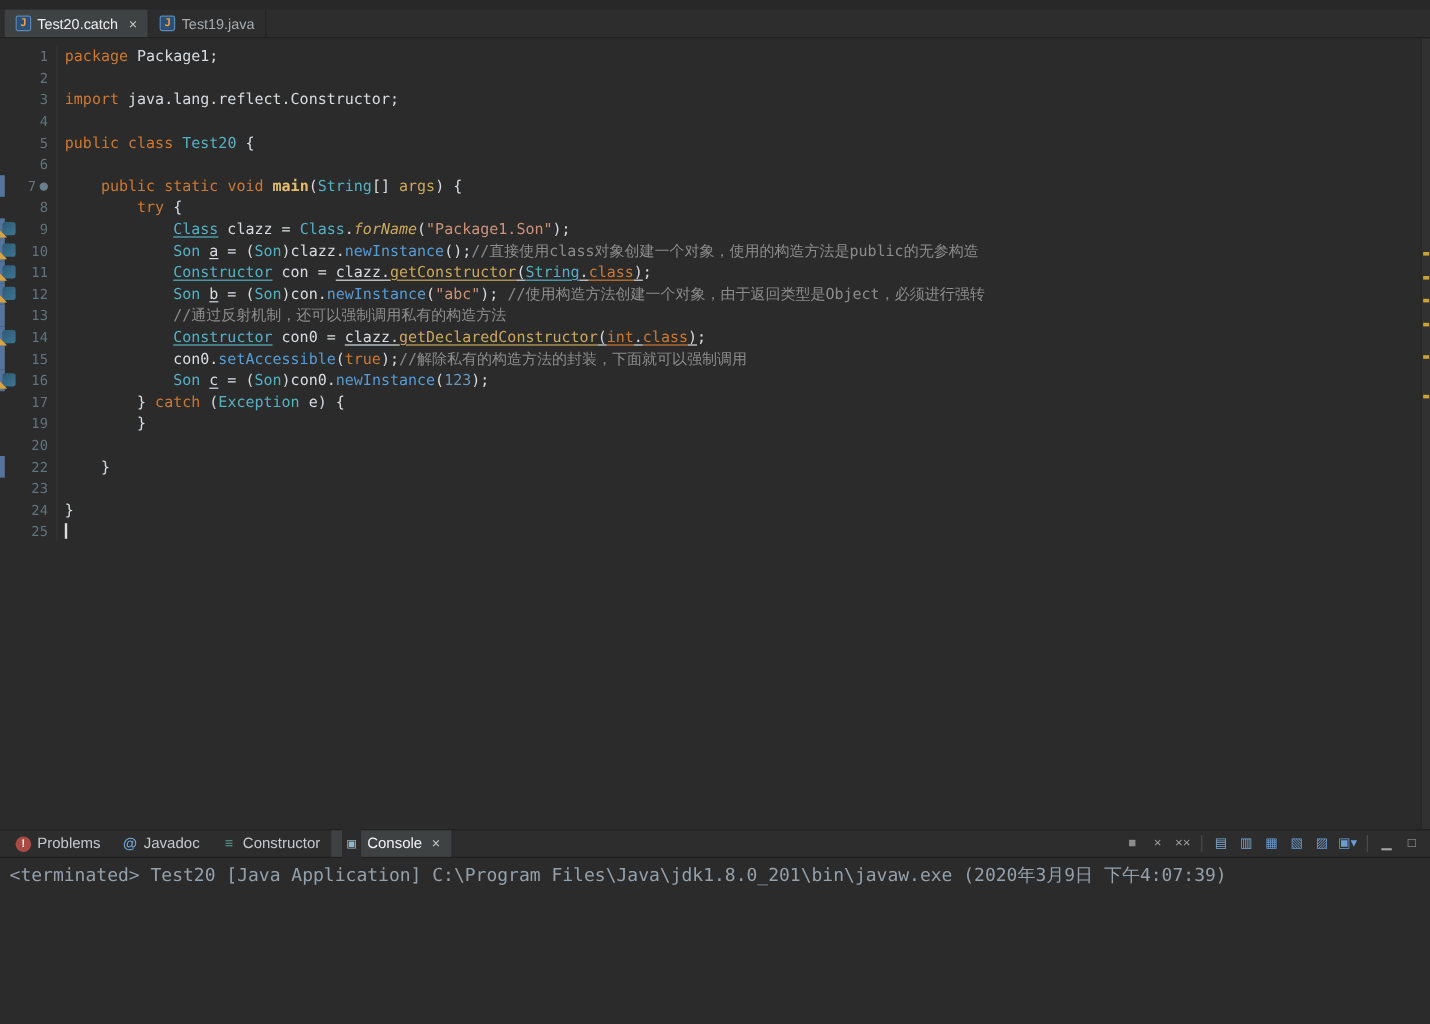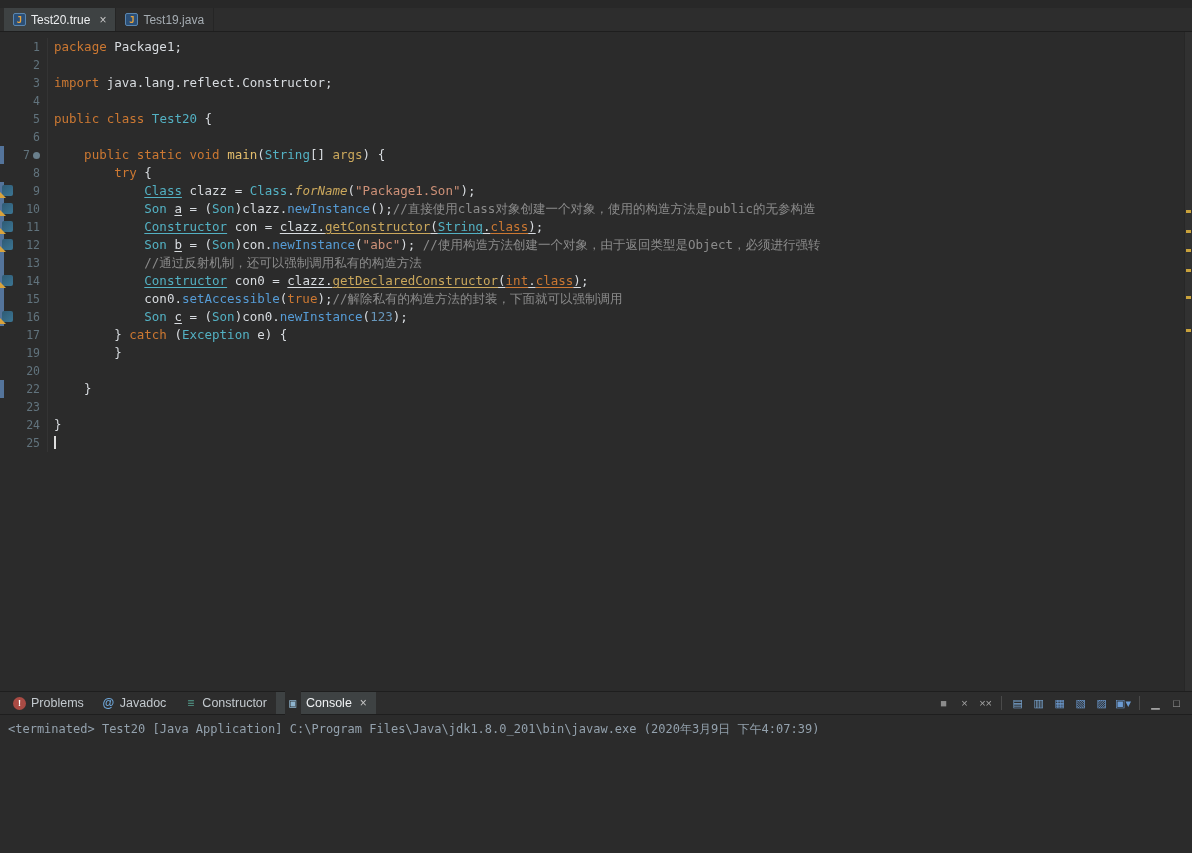--- a/index.html
+++ b/index.html
@@ -38,21 +38,21 @@
   .bdot { display:inline-block; width:7px; height:7px; border-radius:50%; background:#6A7F8C;
           margin-left:3px; }
   .line .code { flex:1; padding-left:6px; color:#D8DCE0; }
 
   .tk.k { color:#CC7832; }
   .tk.t { color:#53B1C3; }
   .tk.s { color:#CE9178; }
   .tk.c { color:#8C8C8C; }
   .tk.m { color:#569CD6; }
   .tk.g { color:#CBA85C; }
-  .tk.y { color:#E4BE6C; }
+  .tk.y { color:#E4BE6C;font-weight:bold; }
   .tk.n { color:#6897BB; }
   .tk.p { color:#D8DCE0; }
   .tk.i { font-style:italic; }
   .tk.b { font-weight:bold; }
   .tk.u { text-decoration:underline; text-decoration-thickness:1px; text-underline-offset:2px; }
 
   .caret { display:inline-block; width:2px; height:13px; background:#DDDDDD; transform:translateY(2px); }
 
   .overview { position:absolute; right:0; top:0; bottom:0; width:8px; background:#313131;
           border-left:1px solid #272727; }
@@ -73,34 +73,34 @@
   .bicon.declaration { color:#55A08F; font-size:12px; }
   .bicon.console  { color:#8FB4CE; font-size:12px; }
 
   .btools { display:flex; align-items:center; gap:6px; padding-right:8px; }
   .ticon { min-width:15px; height:16px; display:flex; align-items:center; justify-content:center;
           font-size:11px; line-height:1; cursor:default; }
   .tsep { width:1px; height:14px; background:#4A4A4A; margin:0 2px; }
 
   
   .console { height:138px; flex:none; background:#2B2B2B; padding:5px 8px;
-          font-family:"DejaVu Sans Mono", monospace; font-size:12px; overflow:hidden; }
+          font-family:"DejaVu Sans Mono", monospace; font-size:15px; overflow:hidden; }
   .chead { color:#93A1AD; height:19px; line-height:19px; white-space:pre; }
   .cline { color:#D6D6D6; height:19px; line-height:19px; white-space:pre; }
 </style>
 </head>
 <body>
 
 <div class="app">
   <div class="top-strip"></div>
 
   <div class="tabbar">
       <div class="tab active">
         <span class="jicon">J</span>
-        <span class="tab-label">Test20.true</span>
+        <span class="tab-label">Test20.catch</span>
         <span class="close">×</span>
       </div>
       <div class="tab">
         <span class="jicon">J</span>
         <span class="tab-label">Test19.java</span>
       </div>
     </div>
 
   <div class="editor">
     <div class="lines">

